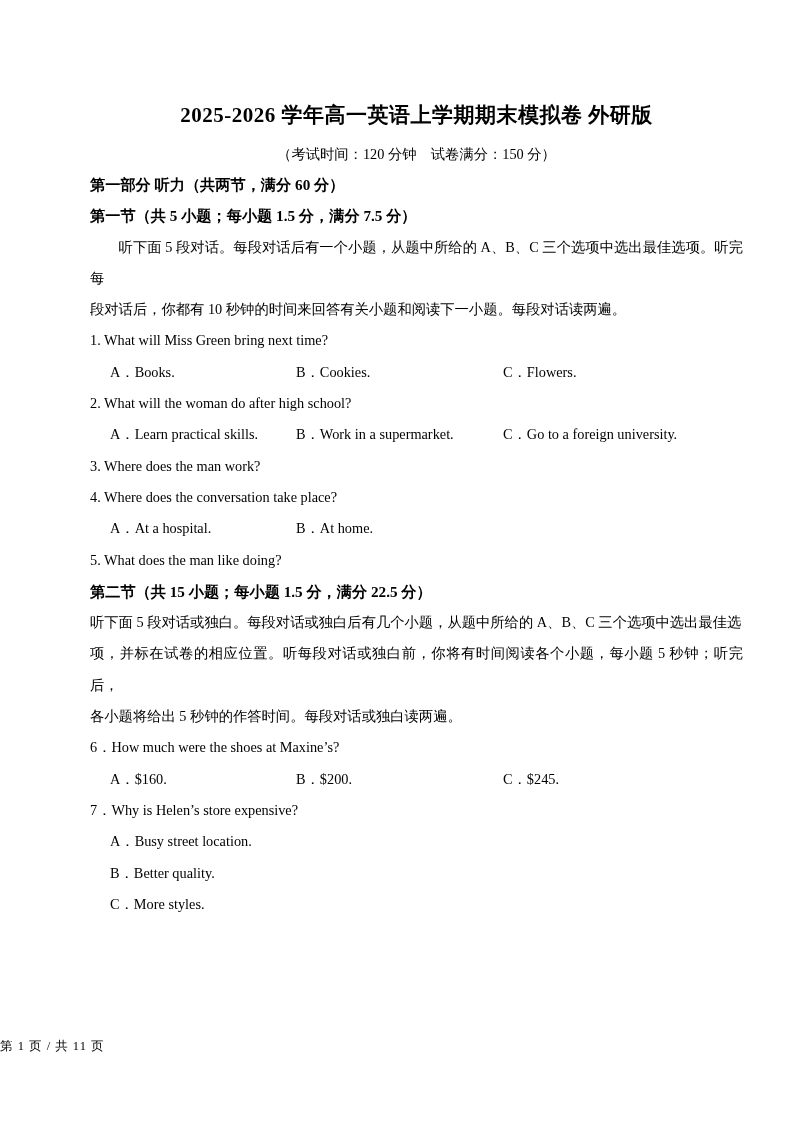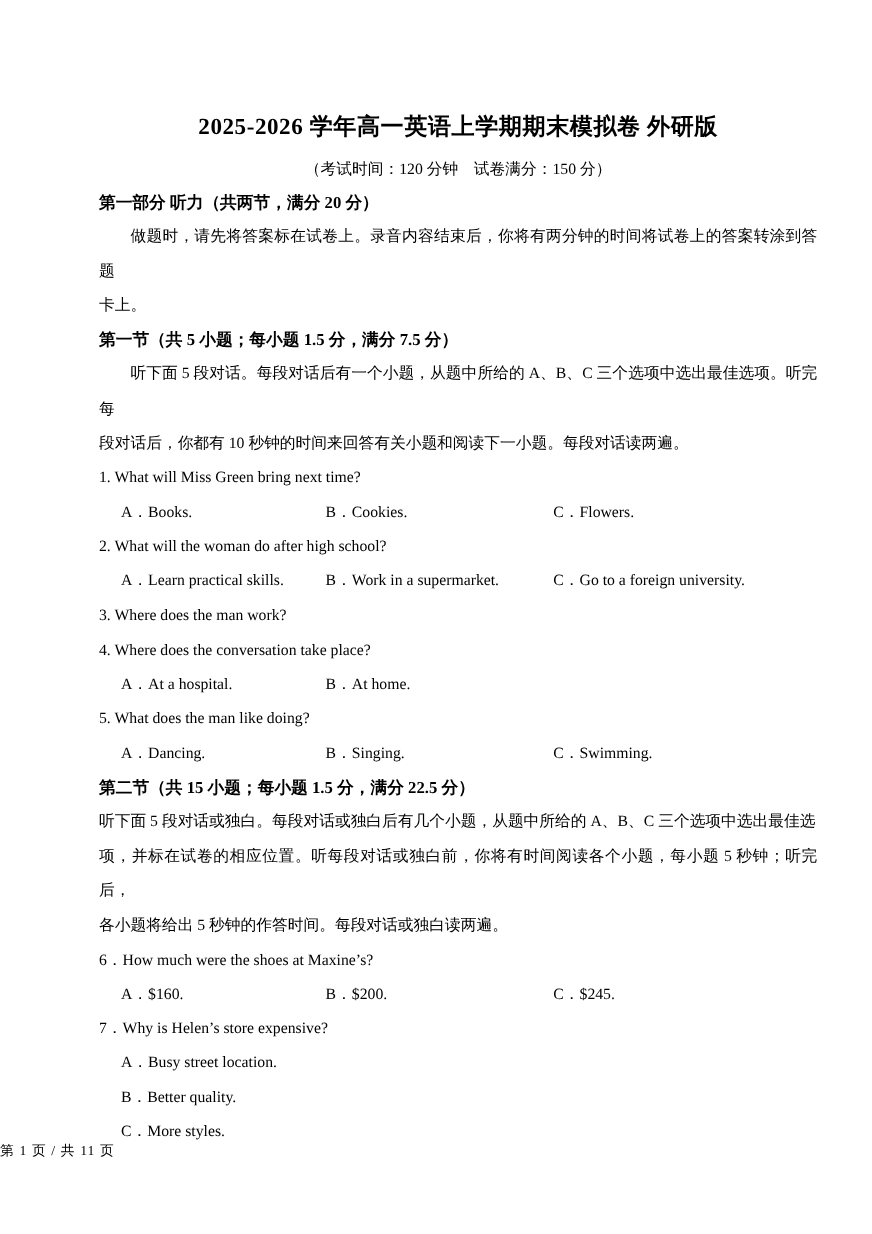--- a/index.html
+++ b/index.html
@@ -84,24 +84,22 @@
 </style>
 </head>
 <body>
 
 <div class="page">
 
   <div class="doc-title">2025-2026 学年高一英语上学期期末模拟卷 外研版</div>
 
   <div class="exam-info">（考试时间：120 分钟　试卷满分：150 分）</div>
 
-  <div class="heading">第一部分 听力（共两节，满分 20 分）</div>
+  <div class="heading">第一部分 听力（共两节，满分 60 分）</div>
 
-  <div class="para indent">做题时，请先将答案标在试卷上。录音内容结束后，你将有两分钟的时间将试卷上的答案转涂到答题
-卡上。</div>
 
   <div class="heading">第一节（共 5 小题；每小题 1.5 分，满分 7.5 分）</div>
 
   <div class="para indent">听下面 5 段对话。每段对话后有一个小题，从题中所给的 A、B、C 三个选项中选出最佳选项。听完每
 段对话后，你都有 10 秒钟的时间来回答有关小题和阅读下一小题。每段对话读两遍。</div>
 
   <div class="q-line"><span>1. </span><span>What will Miss Green bring next time?</span></div>
   <div class="options-row">
     <span class="opt-a"><span>A．</span><span>Books.</span></span>
     <span class="opt-b"><span>B．</span><span>Cookies.</span></span>
@@ -117,25 +115,20 @@
 
   <div class="q-line"><span>3. </span><span>Where does the man work?</span></div>
 
   <div class="q-line"><span>4. </span><span>Where does the conversation take place?</span></div>
   <div class="options-row">
     <span class="opt-a"><span>A．</span><span>At a hospital.</span></span>
     <span class="opt-b"><span>B．</span><span>At home.</span></span>
   </div>
 
   <div class="q-line"><span>5. </span><span>What does the man like doing?</span></div>
-  <div class="options-row">
-    <span class="opt-a"><span>A．</span><span>Dancing.</span></span>
-    <span class="opt-b"><span>B．</span><span>Singing.</span></span>
-    <span class="opt-c"><span>C．</span><span>Swimming.</span></span>
-  </div>
 
   <div class="heading">第二节（共 15 小题；每小题 1.5 分，满分 22.5 分）</div>
 
   <div class="para">听下面 5 段对话或独白。每段对话或独白后有几个小题，从题中所给的 A、B、C 三个选项中选出最佳选
 项，并标在试卷的相应位置。听每段对话或独白前，你将有时间阅读各个小题，每小题 5 秒钟；听完后，
 各小题将给出 5 秒钟的作答时间。每段对话或独白读两遍。</div>
 
 
   <div class="q-line"><span>6．</span><span>How much were the shoes at Maxine’s?</span></div>
   <div class="options-row">

